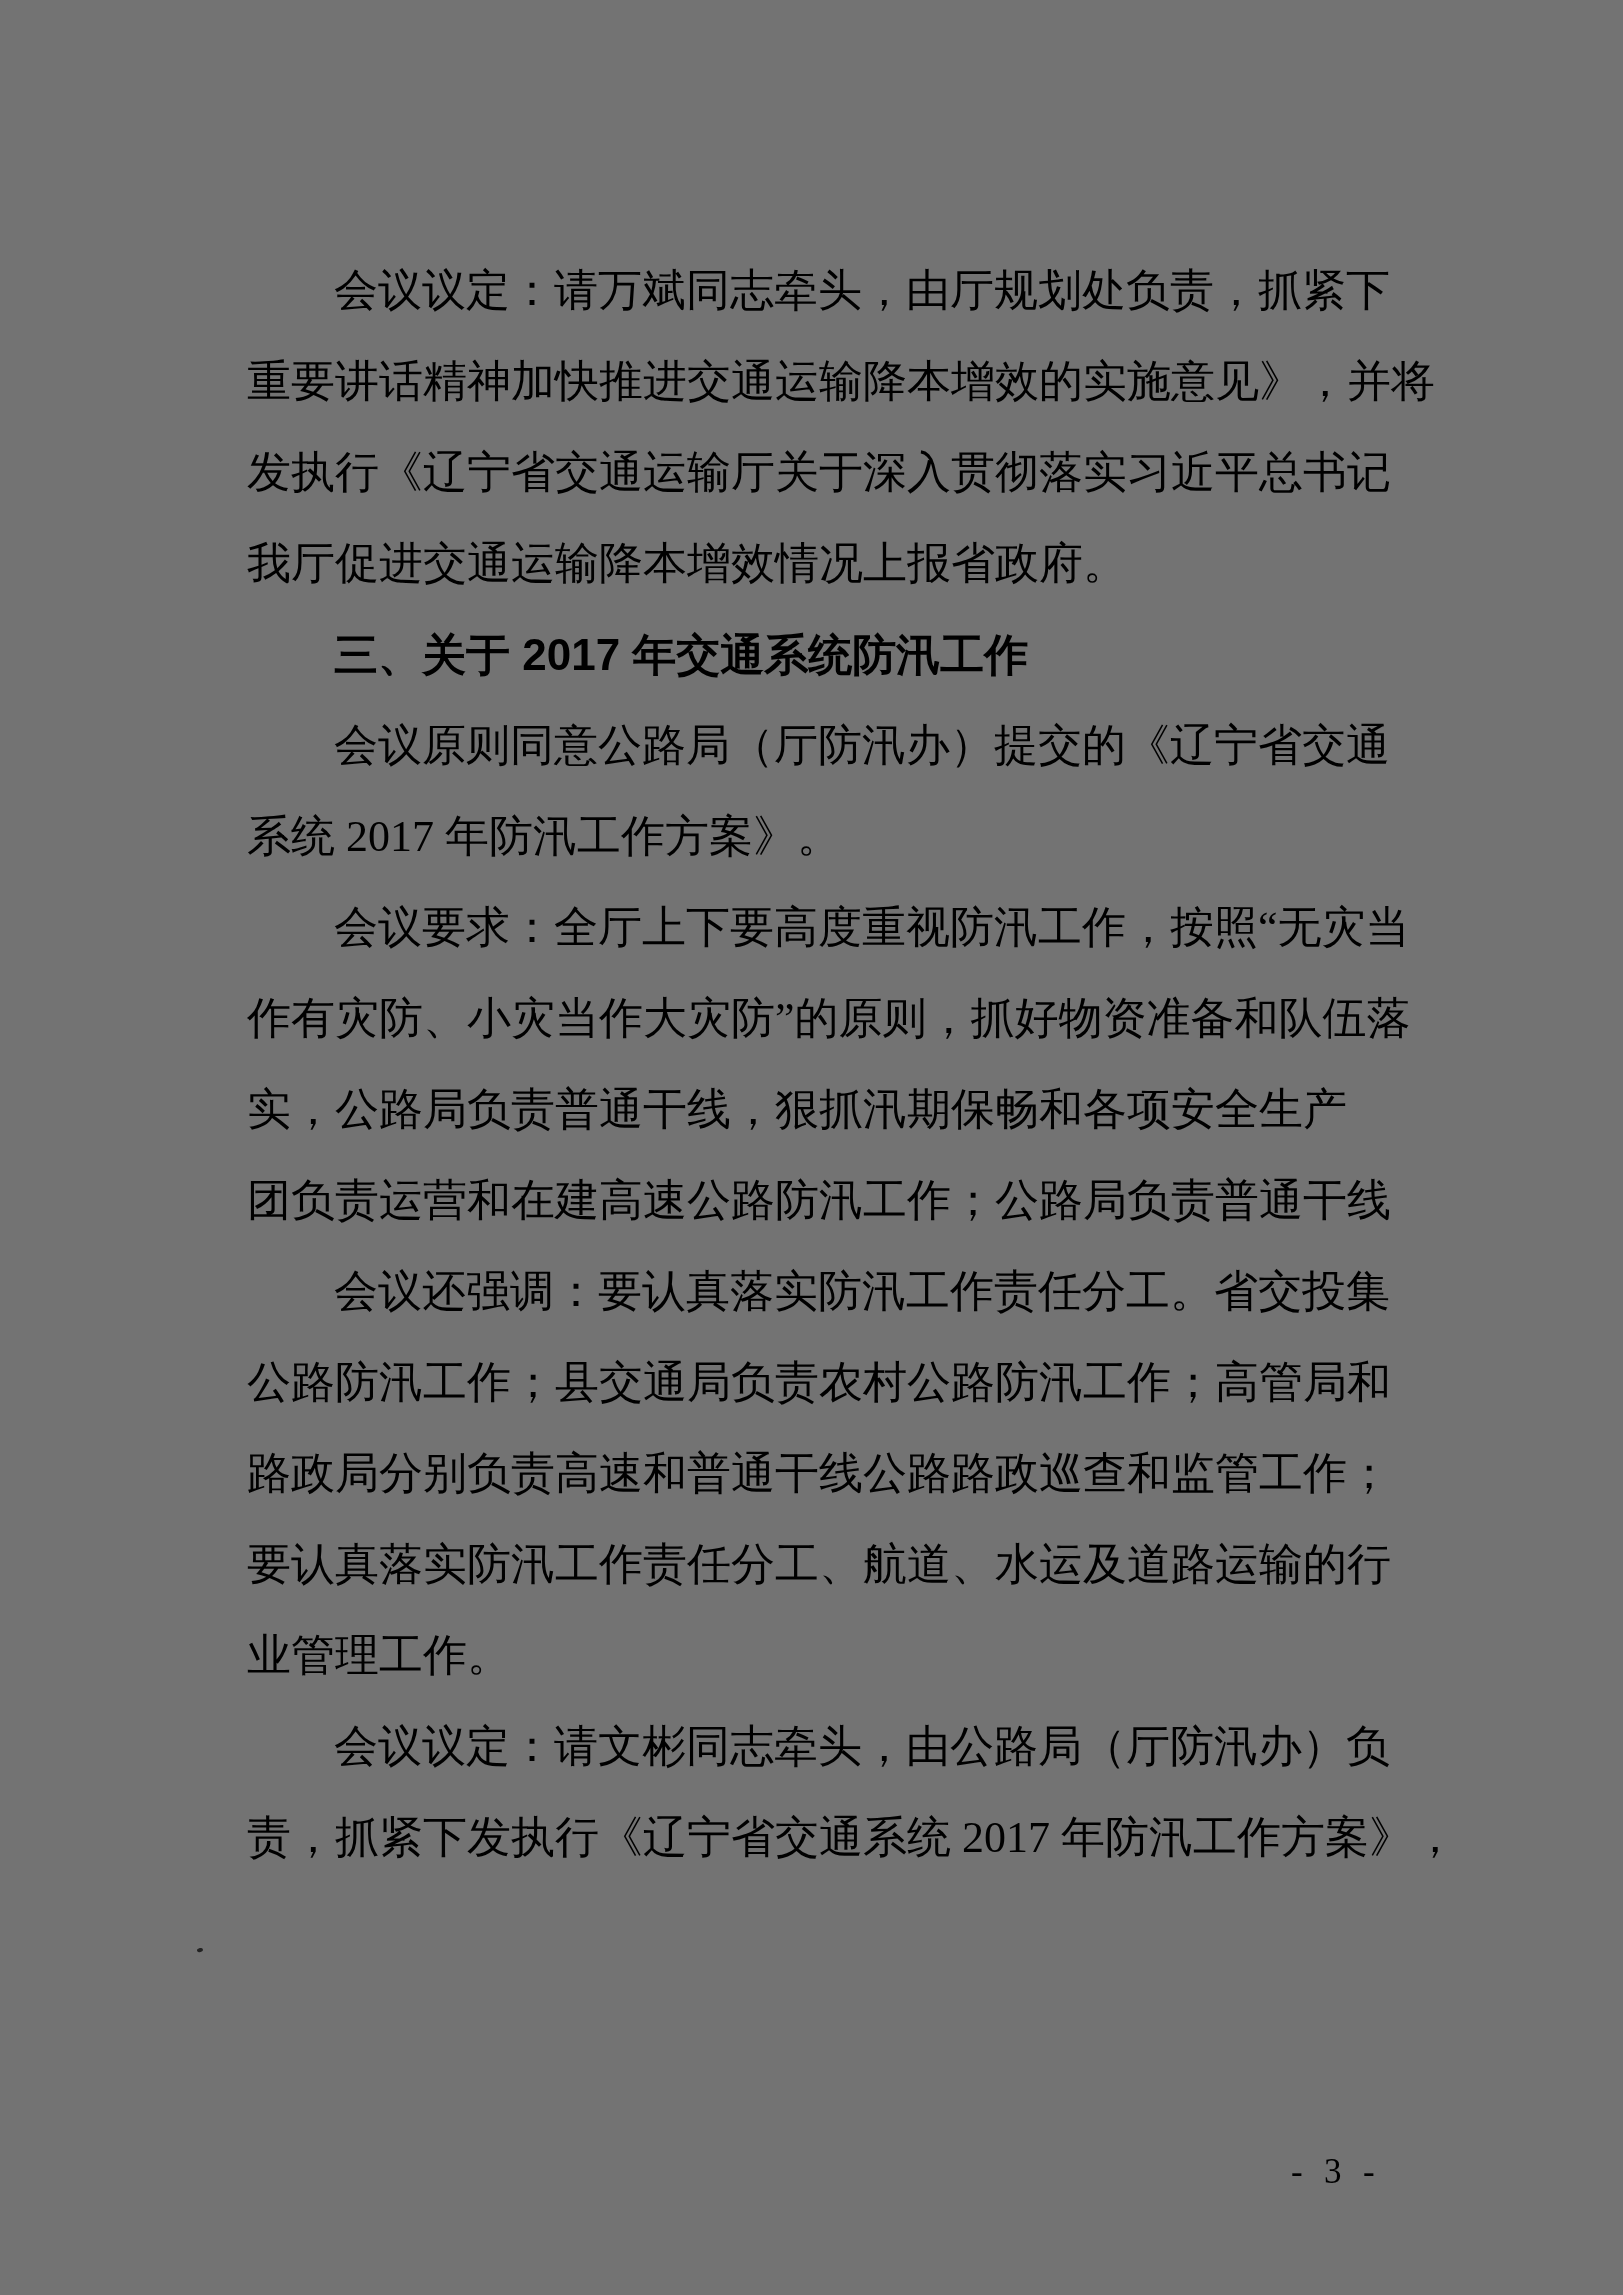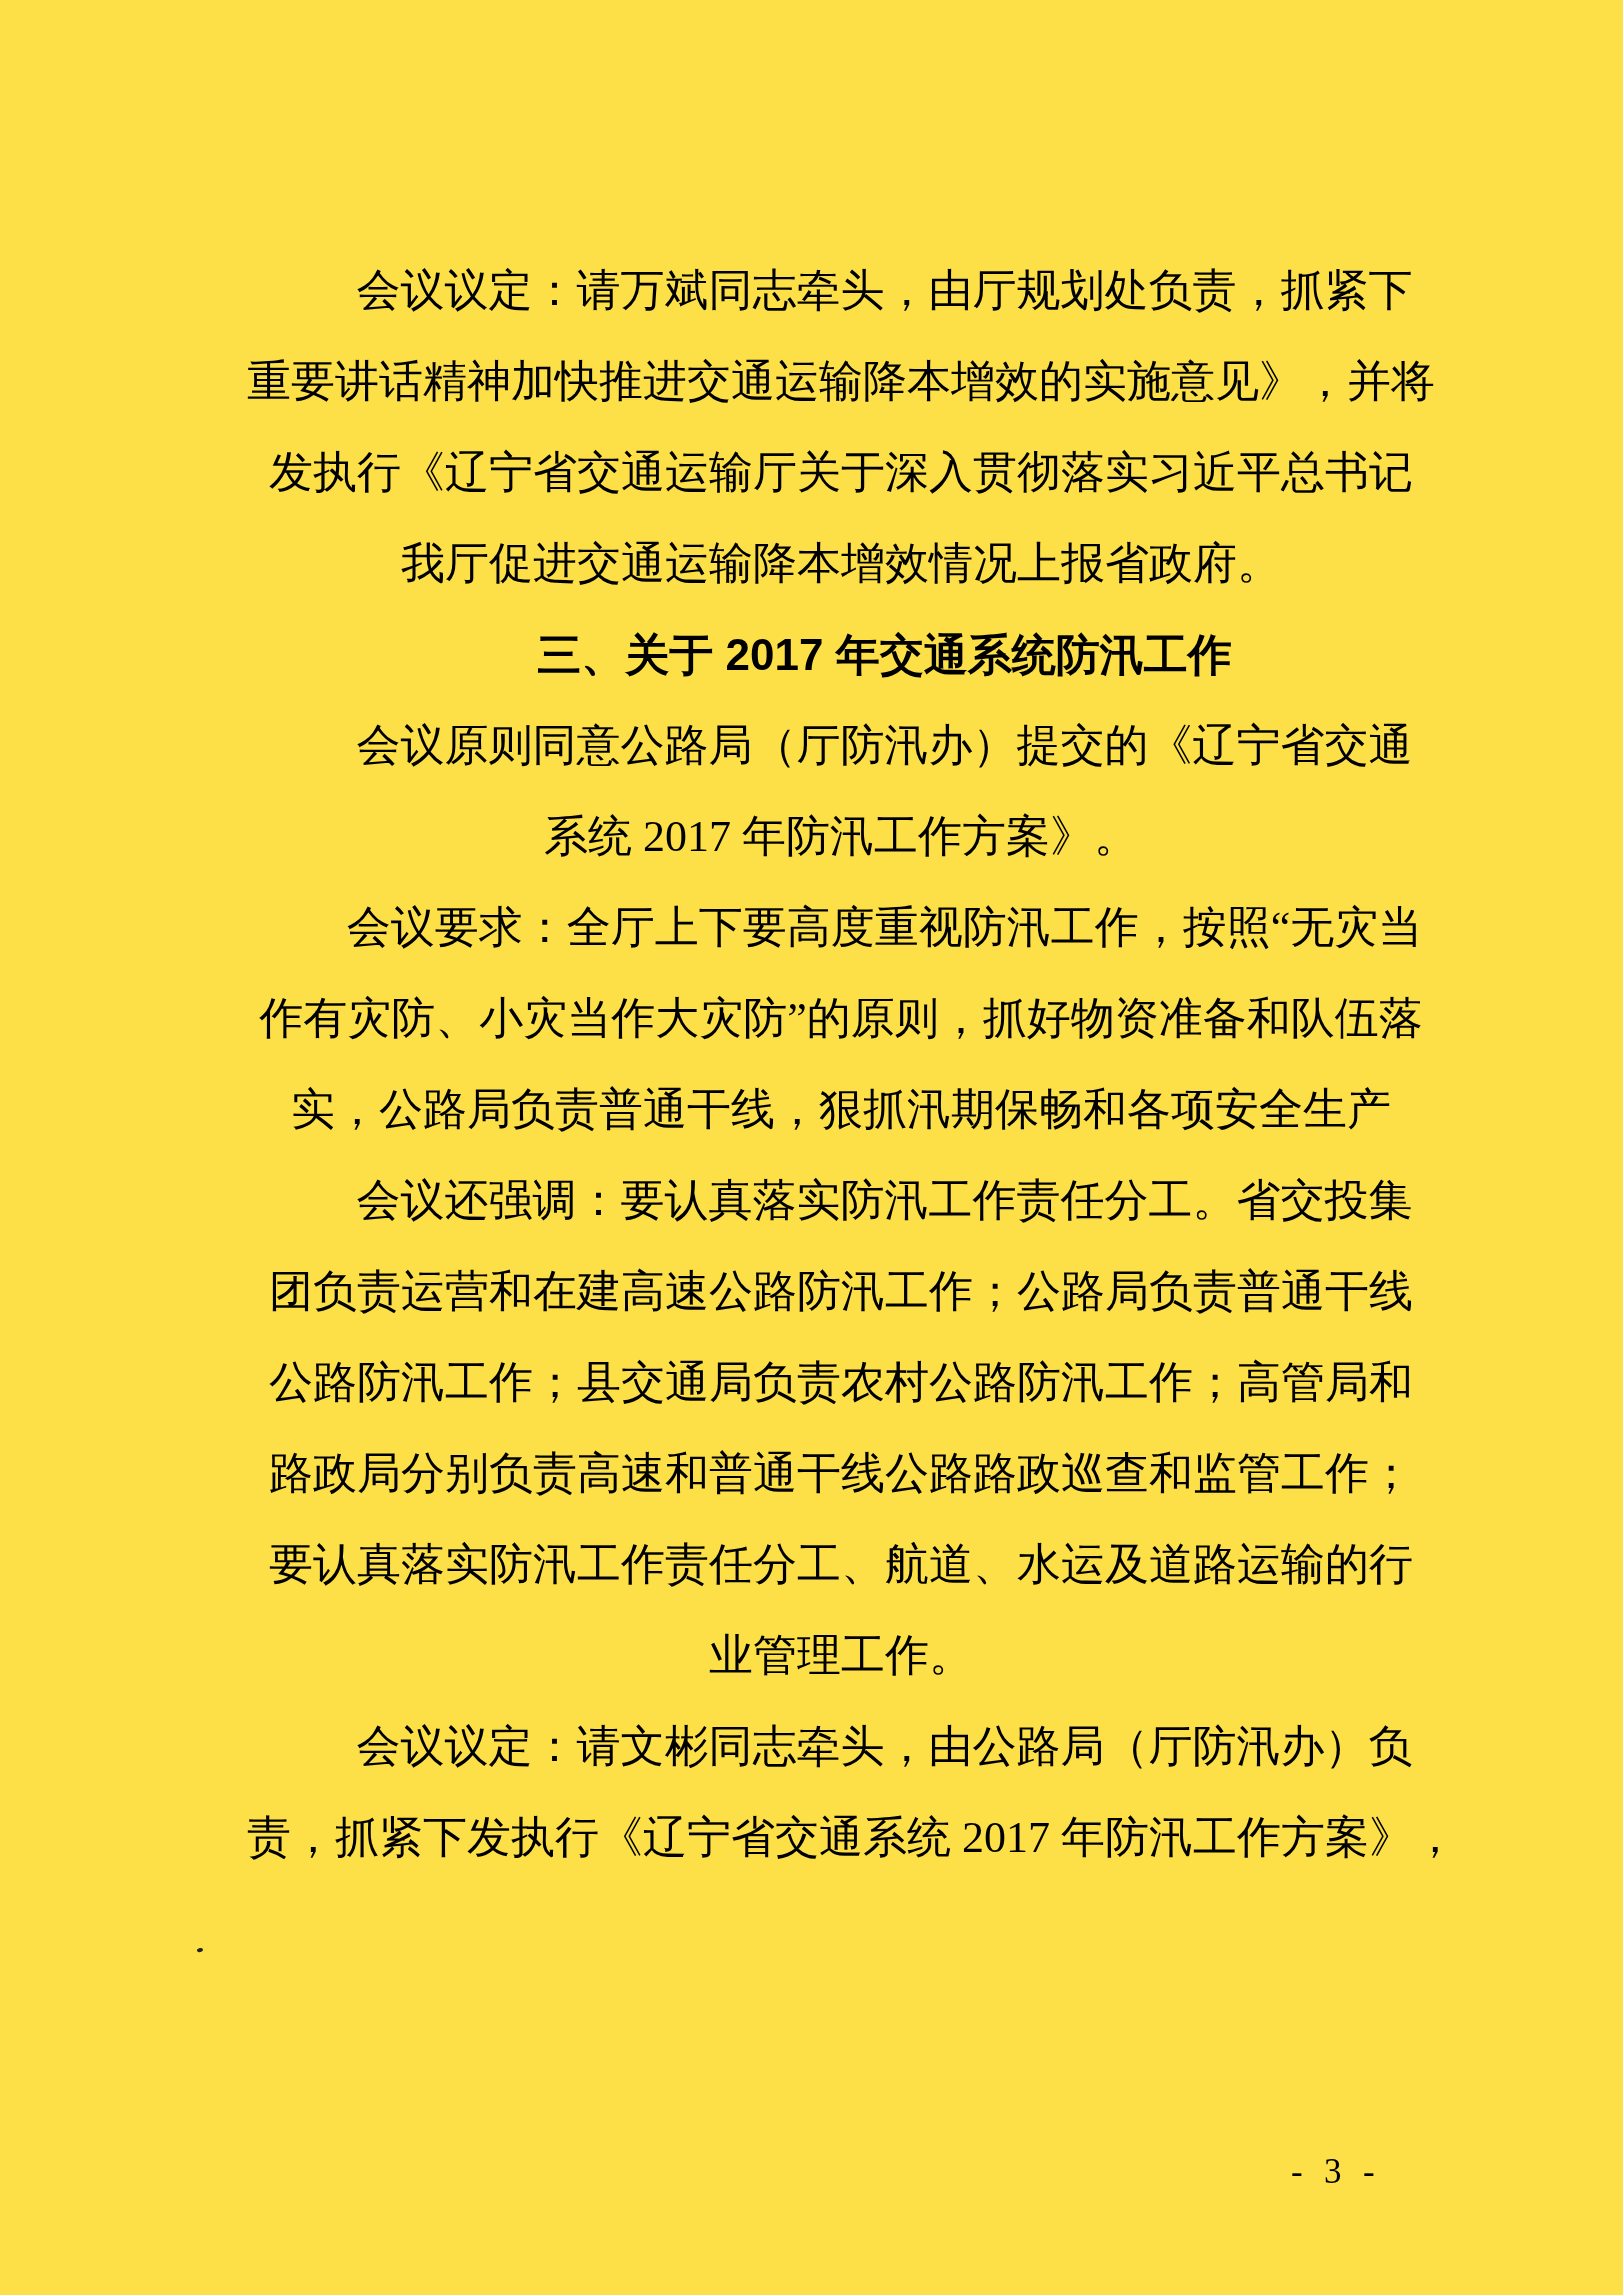--- a/index.html
+++ b/index.html
@@ -4,25 +4,24 @@
 <style>
   html, body {
     margin: 0;
     padding: 0;
     background: #e8e8e8;
   }
   .page {
     position: relative;
     width: 1623px;
     height: 2295px;
-    background: #fde047;
+    background: #737373;
     overflow: hidden;
     font-family: "Liberation Serif", serif;
     color: #000000;
-    text-align: center;
   }
   .content {
     position: absolute;
     left: 247px;
     top: 245px;
     width: 1188px;
   }
   .line {
     font-size: 44px;
     line-height: 91px;
@@ -74,22 +73,22 @@
 
     <div class="line indent heading">三、关于 2017 年交通系统防汛工作</div>
 
     <div class="line indent">会议原则同意公路局（厅防汛办）提交的《辽宁省交通</div>
     <div class="line">系统 2017 年防汛工作方案》。</div>
 
     <div class="line indent">会议要求：全厅上下要高度重视防汛工作，按照“无灾当</div>
     <div class="line">作有灾防、小灾当作大灾防”的原则，抓好物资准备和队伍落</div>
     <div class="line">实，公路局负责普通干线，狠抓汛期保畅和各项安全生产</div>
 
+    <div class="line">团负责运营和在建高速公路防汛工作；公路局负责普通干线</div>
     <div class="line indent">会议还强调：要认真落实防汛工作责任分工。省交投集</div>
-    <div class="line">团负责运营和在建高速公路防汛工作；公路局负责普通干线</div>
     <div class="line">公路防汛工作；县交通局负责农村公路防汛工作；高管局和</div>
     <div class="line">路政局分别负责高速和普通干线公路路政巡查和监管工作；</div>
     <div class="line">要认真落实防汛工作责任分工、航道、水运及道路运输的行</div>
     <div class="line">业管理工作。</div>
 
     <div class="line indent">会议议定：请文彬同志牵头，由公路局（厅防汛办）负</div>
     <div class="line">责，抓紧下发执行《辽宁省交通系统 2017 年防汛工作方案》，</div>
 
   </div>
 

